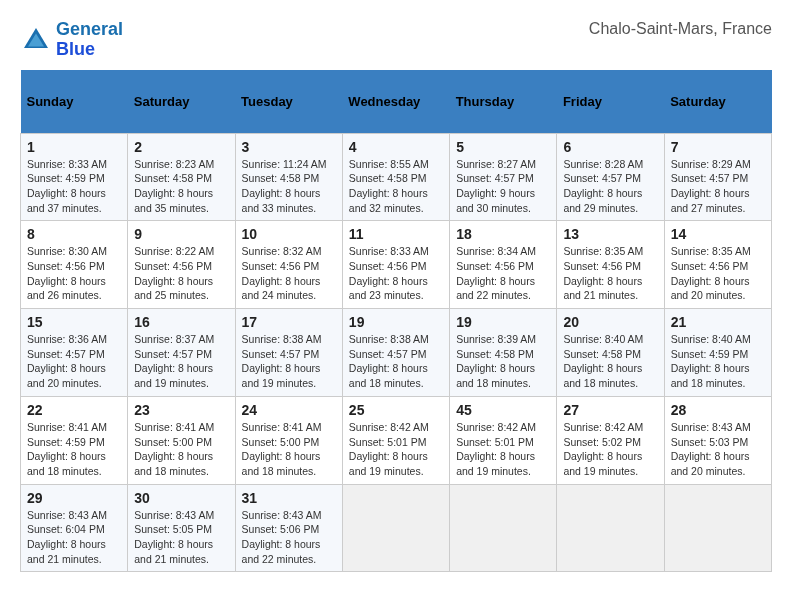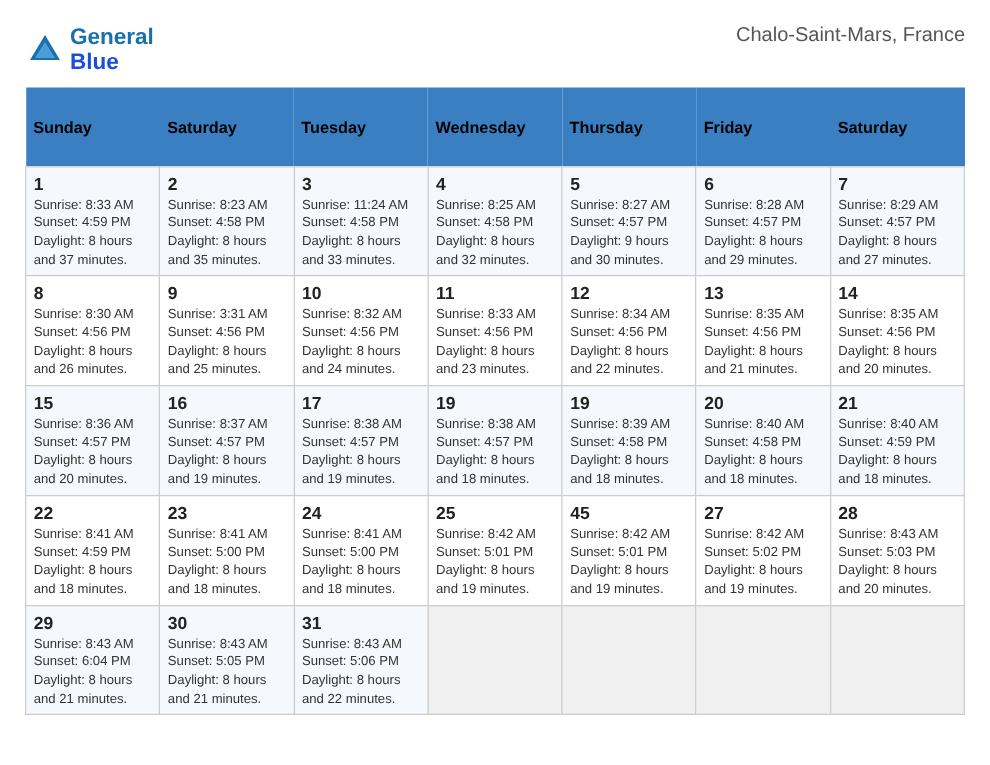--- a/index.html
+++ b/index.html
@@ -141,21 +141,21 @@
         <span class="day-num">3</span>
         <div class="day-info">
           <span>Sunrise: 11:24 AM</span><br>
           <span>Sunset: 4:58 PM</span><br>
           <span>Daylight: 8 hours and 33 minutes.</span>
         </div>
       </td>
         <td>
         <span class="day-num">4</span>
         <div class="day-info">
-          <span>Sunrise: 8:25 AM</span><br>
+          <span>Sunrise: 8:55 AM</span><br>
           <span>Sunset: 4:58 PM</span><br>
           <span>Daylight: 8 hours and 32 minutes.</span>
         </div>
       </td>
         <td>
         <span class="day-num">5</span>
         <div class="day-info">
           <span>Sunrise: 8:27 AM</span><br>
           <span>Sunset: 4:57 PM</span><br>
           <span>Daylight: 9 hours and 30 minutes.</span>
@@ -183,21 +183,21 @@
         <span class="day-num">8</span>
         <div class="day-info">
           <span>Sunrise: 8:30 AM</span><br>
           <span>Sunset: 4:56 PM</span><br>
           <span>Daylight: 8 hours and 26 minutes.</span>
         </div>
       </td>
         <td>
         <span class="day-num">9</span>
         <div class="day-info">
-          <span>Sunrise: 3:31 AM</span><br>
+          <span>Sunrise: 8:22 AM</span><br>
           <span>Sunset: 4:56 PM</span><br>
           <span>Daylight: 8 hours and 25 minutes.</span>
         </div>
       </td>
         <td>
         <span class="day-num">10</span>
         <div class="day-info">
           <span>Sunrise: 8:32 AM</span><br>
           <span>Sunset: 4:56 PM</span><br>
           <span>Daylight: 8 hours and 24 minutes.</span>
@@ -205,21 +205,21 @@
       </td>
         <td>
         <span class="day-num">11</span>
         <div class="day-info">
           <span>Sunrise: 8:33 AM</span><br>
           <span>Sunset: 4:56 PM</span><br>
           <span>Daylight: 8 hours and 23 minutes.</span>
         </div>
       </td>
         <td>
-        <span class="day-num">12</span>
+        <span class="day-num">18</span>
         <div class="day-info">
           <span>Sunrise: 8:34 AM</span><br>
           <span>Sunset: 4:56 PM</span><br>
           <span>Daylight: 8 hours and 22 minutes.</span>
         </div>
       </td>
         <td>
         <span class="day-num">13</span>
         <div class="day-info">
           <span>Sunrise: 8:35 AM</span><br>

